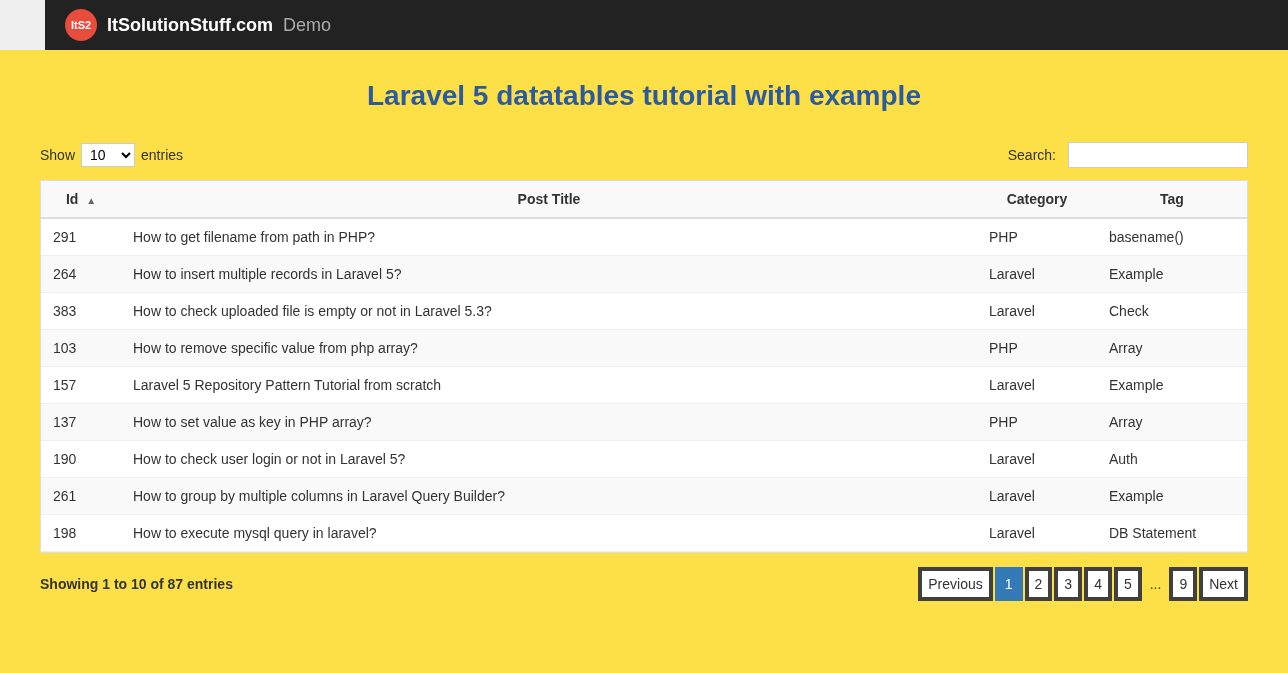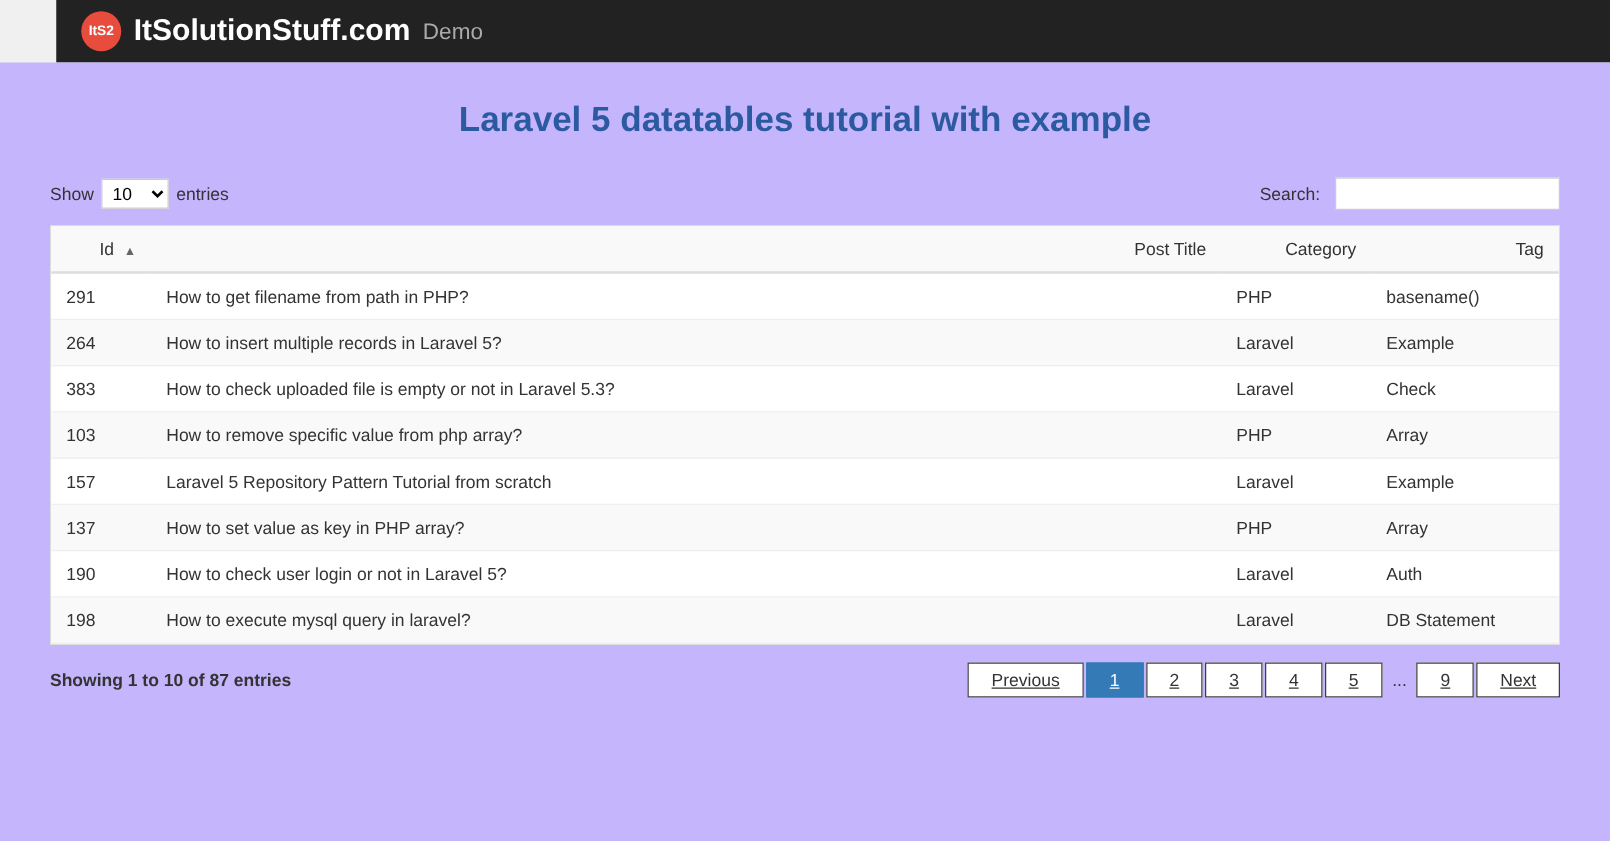--- a/index.html
+++ b/index.html
@@ -26,32 +26,32 @@
       border-radius: 50%;
       display: flex;
       align-items: center;
       justify-content: center;
       color: white;
       font-weight: bold;
       font-size: 11px;
     }
     .navbar-brand {
       color: #fff;
-      font-size: 24px;
+      font-size: 18px;
       font-weight: bold;
       text-decoration: none;
     }
     .navbar-demo {
       color: #aaa;
       font-size: 18px;
       text-align: center;
     }
     
     .main-container {
-      background: #c4b5fd;
+      background: #fde047;
       min-height: calc(100vh - 50px);
       padding: 30px 40px;
     }
     .page-title {
       text-align: center;
       color: #2c5aa0;
       font-size: 28px;
       font-weight: bold;
       margin-bottom: 30px;
     }
@@ -95,22 +95,22 @@
     table {
       width: 100%;
       border-collapse: collapse;
     }
     thead tr {
       background: #f9f9f9;
       border-bottom: 2px solid #ddd;
     }
     thead th {
       padding: 10px 12px;
-      text-align: right;
-      font-weight: normal;
+      text-align: center;
+      font-weight: bold;
       font-size: 14px;
       color: #333;
       border-bottom: 1px solid #ddd;
     }
     thead th.sortable {
       cursor: pointer;
     }
     .sort-indicator {
       display: inline-block;
       margin-left: 4px;
@@ -151,27 +151,26 @@
       font-size: 14px;
       color: #333;
       font-weight: bold;
     }
     .dt-pagination {
       display: flex;
       align-items: center;
       gap: 2px;
     }
     .dt-pagination button {
-      padding: 5px 18px;
-      border: 1px solid #404040;
+      padding: 5px 6px;
+      border: 4px solid #404040;
       background: white;
       cursor: pointer;
       font-size: 14px;
       color: #333;
-      text-decoration: underline;
     }
     .dt-pagination button.active {
       background: #337ab7;
       color: white;
       border-color: #337ab7;
     }
     .dt-pagination .ellipsis {
       padding: 5px 6px;
       font-size: 14px;
       color: #333;
@@ -259,20 +258,26 @@
       <td class="col-category">PHP</td>
       <td class="col-tag">Array</td>
     </tr>
           <tr>
       <td class="col-id">190</td>
       <td>How to check user login or not in Laravel 5?</td>
       <td class="col-category">Laravel</td>
       <td class="col-tag">Auth</td>
     </tr>
           <tr>
+      <td class="col-id">261</td>
+      <td>How to group by multiple columns in Laravel Query Builder?</td>
+      <td class="col-category">Laravel</td>
+      <td class="col-tag">Example</td>
+    </tr>
+          <tr>
       <td class="col-id">198</td>
       <td>How to execute mysql query in laravel?</td>
       <td class="col-category">Laravel</td>
       <td class="col-tag">DB Statement</td>
     </tr>
         </tbody>
     </table>
   </div>
 
   <div class="dt-controls-bottom">

